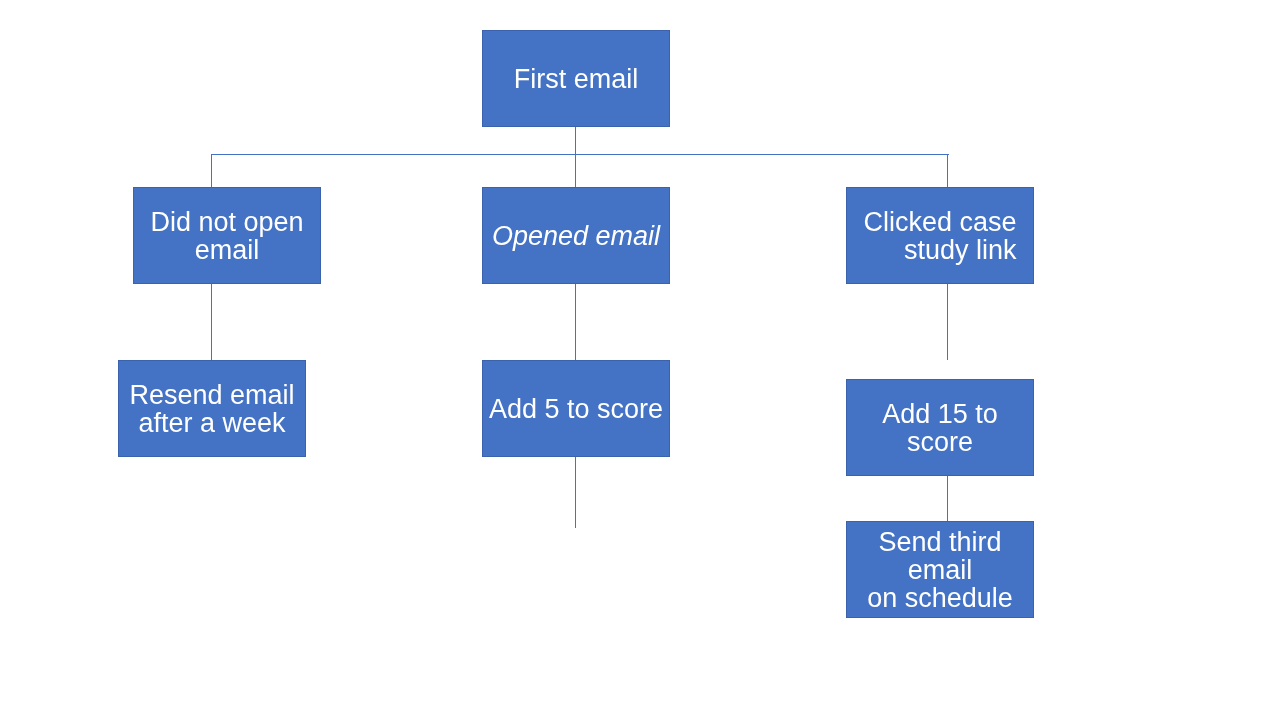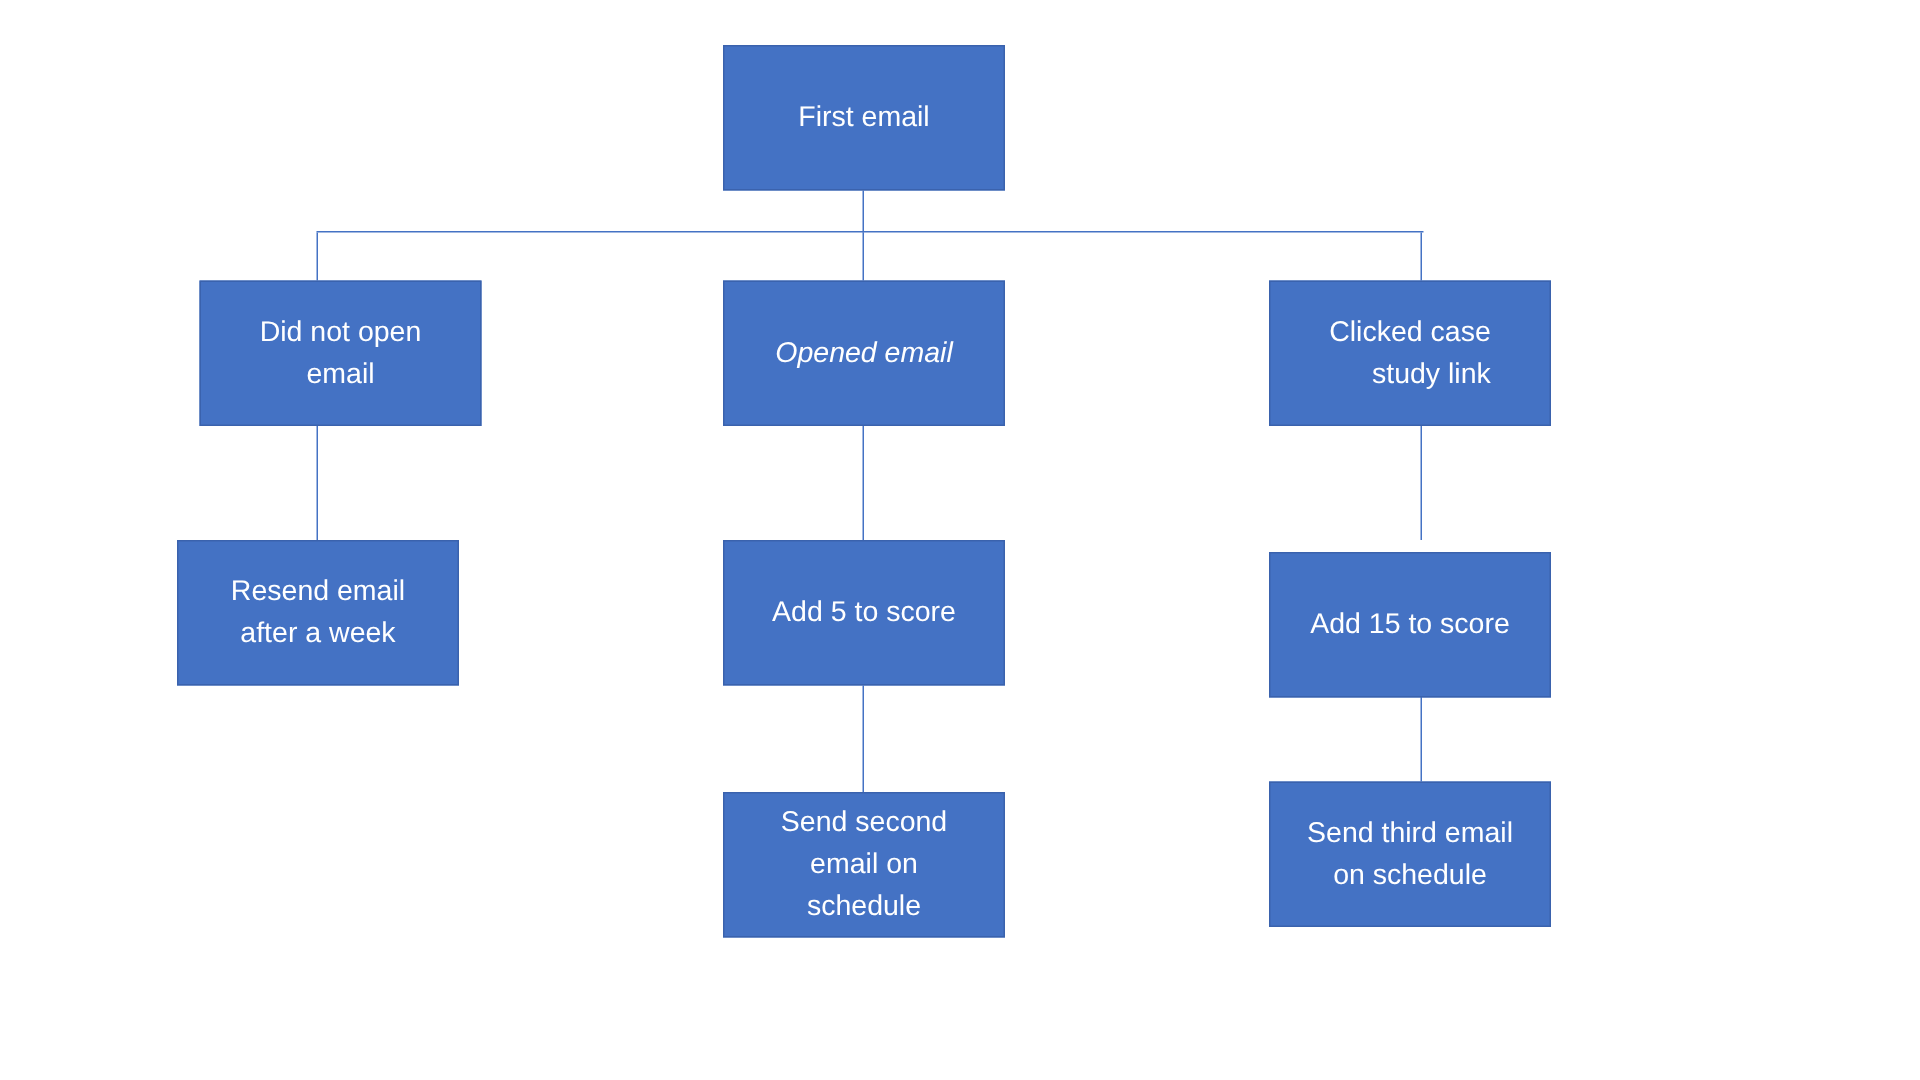--- a/index.html
+++ b/index.html
@@ -30,21 +30,21 @@
     width: 188px;
     height: 97px;
     box-sizing: border-box;
     background: var(--node-fill, #4472C4);
     border: 1.5px solid var(--node-border, #3A62AD);
     display: flex;
     align-items: center;
     justify-content: center;
     text-align: center;
     color: var(--node-text, #FFFFFF);
-    font-size: 19px;
+    font-size: 27px;
     line-height: 28px;
   }
   .node-label {
     white-space: pre-line;
     display: block;
     padding: 0 4px;
   }
 </style>
 </head>
 <body>
@@ -82,28 +82,23 @@
 
   <div class="node" style="left:118px; top:360px;text-align:center;">
     <span class="node-label">Resend email
 after a week</span>
   </div>
 
   <div class="node" style="left:482px; top:360px;">
     <span class="node-label">Add 5 to score</span>
   </div>
 
-  <div class="node" style="left:846px; top:368px;">
+  <div class="node" style="left:846px; top:379px;">
     <span class="node-label">Add 15 to score</span>
   </div>
 
-  <div class="node" style="left:482px; top:528px;">
-    <span class="node-label">Send second
-email on
-schedule</span>
-  </div>
 
   <div class="node" style="left:846px; top:521px;">
     <span class="node-label">Send third email
 on schedule</span>
   </div>
 
 </div>
 
 </body></html>

